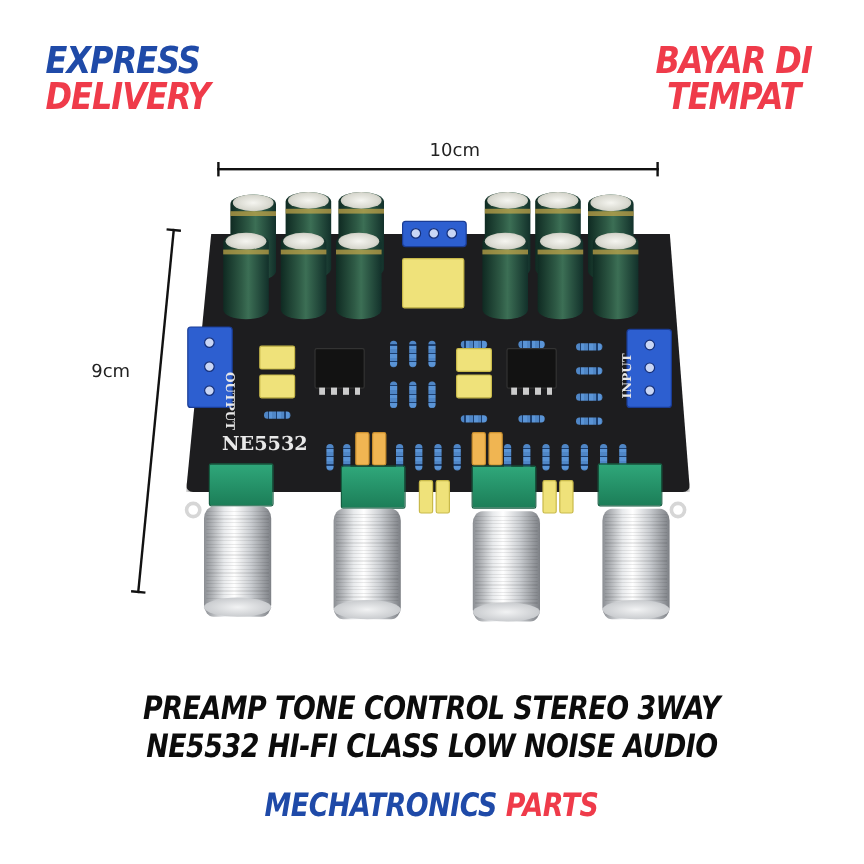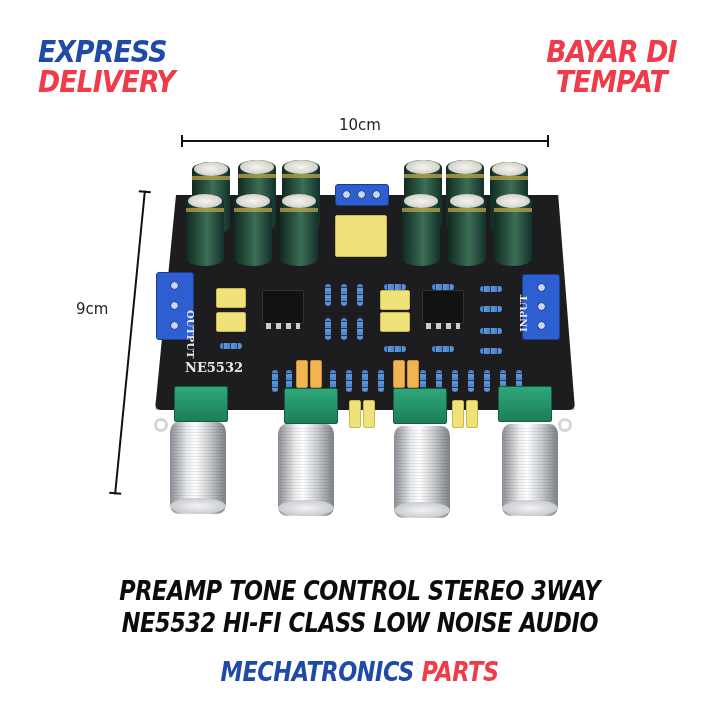--- a/index.html
+++ b/index.html
@@ -67,21 +67,21 @@
 
 <div class="badge badge-left">
   <span class="blue">EXPRESS</span>
   <span class="red">DELIVERY</span>
 </div>
 <div class="badge badge-right">
   <span class="red">BAYAR DI</span>
   <span class="red">TEMPAT</span>
 </div>
 
-<div class="dim-label" style="left:339px; top:116px;">10cm</div>
+<div class="dim-label" style="left:358px; top:116px;">10cm</div>
 <div class="dim-h"></div>
 <div class="dim-label" style="left:76px; top:300px;">9cm</div>
 <div class="dim-v"></div>
 
 <div class="pcb-wrap">
   <div class="pcb"></div>
 
   <div class="cap" style="left:42px; top:2px;"></div>
   <div class="cap" style="left:88px; top:0px;"></div>
   <div class="cap" style="left:132px; top:0px;"></div>
@@ -156,21 +156,21 @@
 
   <div class="ocap" style="left:146px; top:200px; width:12px; height:28px;"></div>
   <div class="ocap" style="left:160px; top:200px; width:12px; height:28px;"></div>
   <div class="ocap" style="left:243px; top:200px; width:12px; height:28px;"></div>
   <div class="ocap" style="left:257px; top:200px; width:12px; height:28px;"></div>
   <div class="ycap" style="left:199px; top:240px; width:12px; height:28px;"></div>
   <div class="ycap" style="left:213px; top:240px; width:12px; height:28px;"></div>
   <div class="ycap" style="left:302px; top:240px; width:12px; height:28px;"></div>
   <div class="ycap" style="left:316px; top:240px; width:12px; height:28px;"></div>
 
-  <div class="silk" style="left:35px; top:200px; font-size:13px;">NE5532</div>
+  <div class="silk" style="left:35px; top:200px; font-size:16px;">NE5532</div>
 
   <div class="hole" style="left:4px; top:258px;"></div>
   <div class="hole" style="left:408px; top:258px;"></div>
 
   <div class="pot" style="left:24px; top:226px;"></div>
   <div class="pot" style="left:134px; top:228px;"></div>
   <div class="pot" style="left:243px; top:228px;"></div>
   <div class="pot" style="left:348px; top:226px;"></div>
 
   <div class="knob" style="left:20px; top:262px;"></div>

